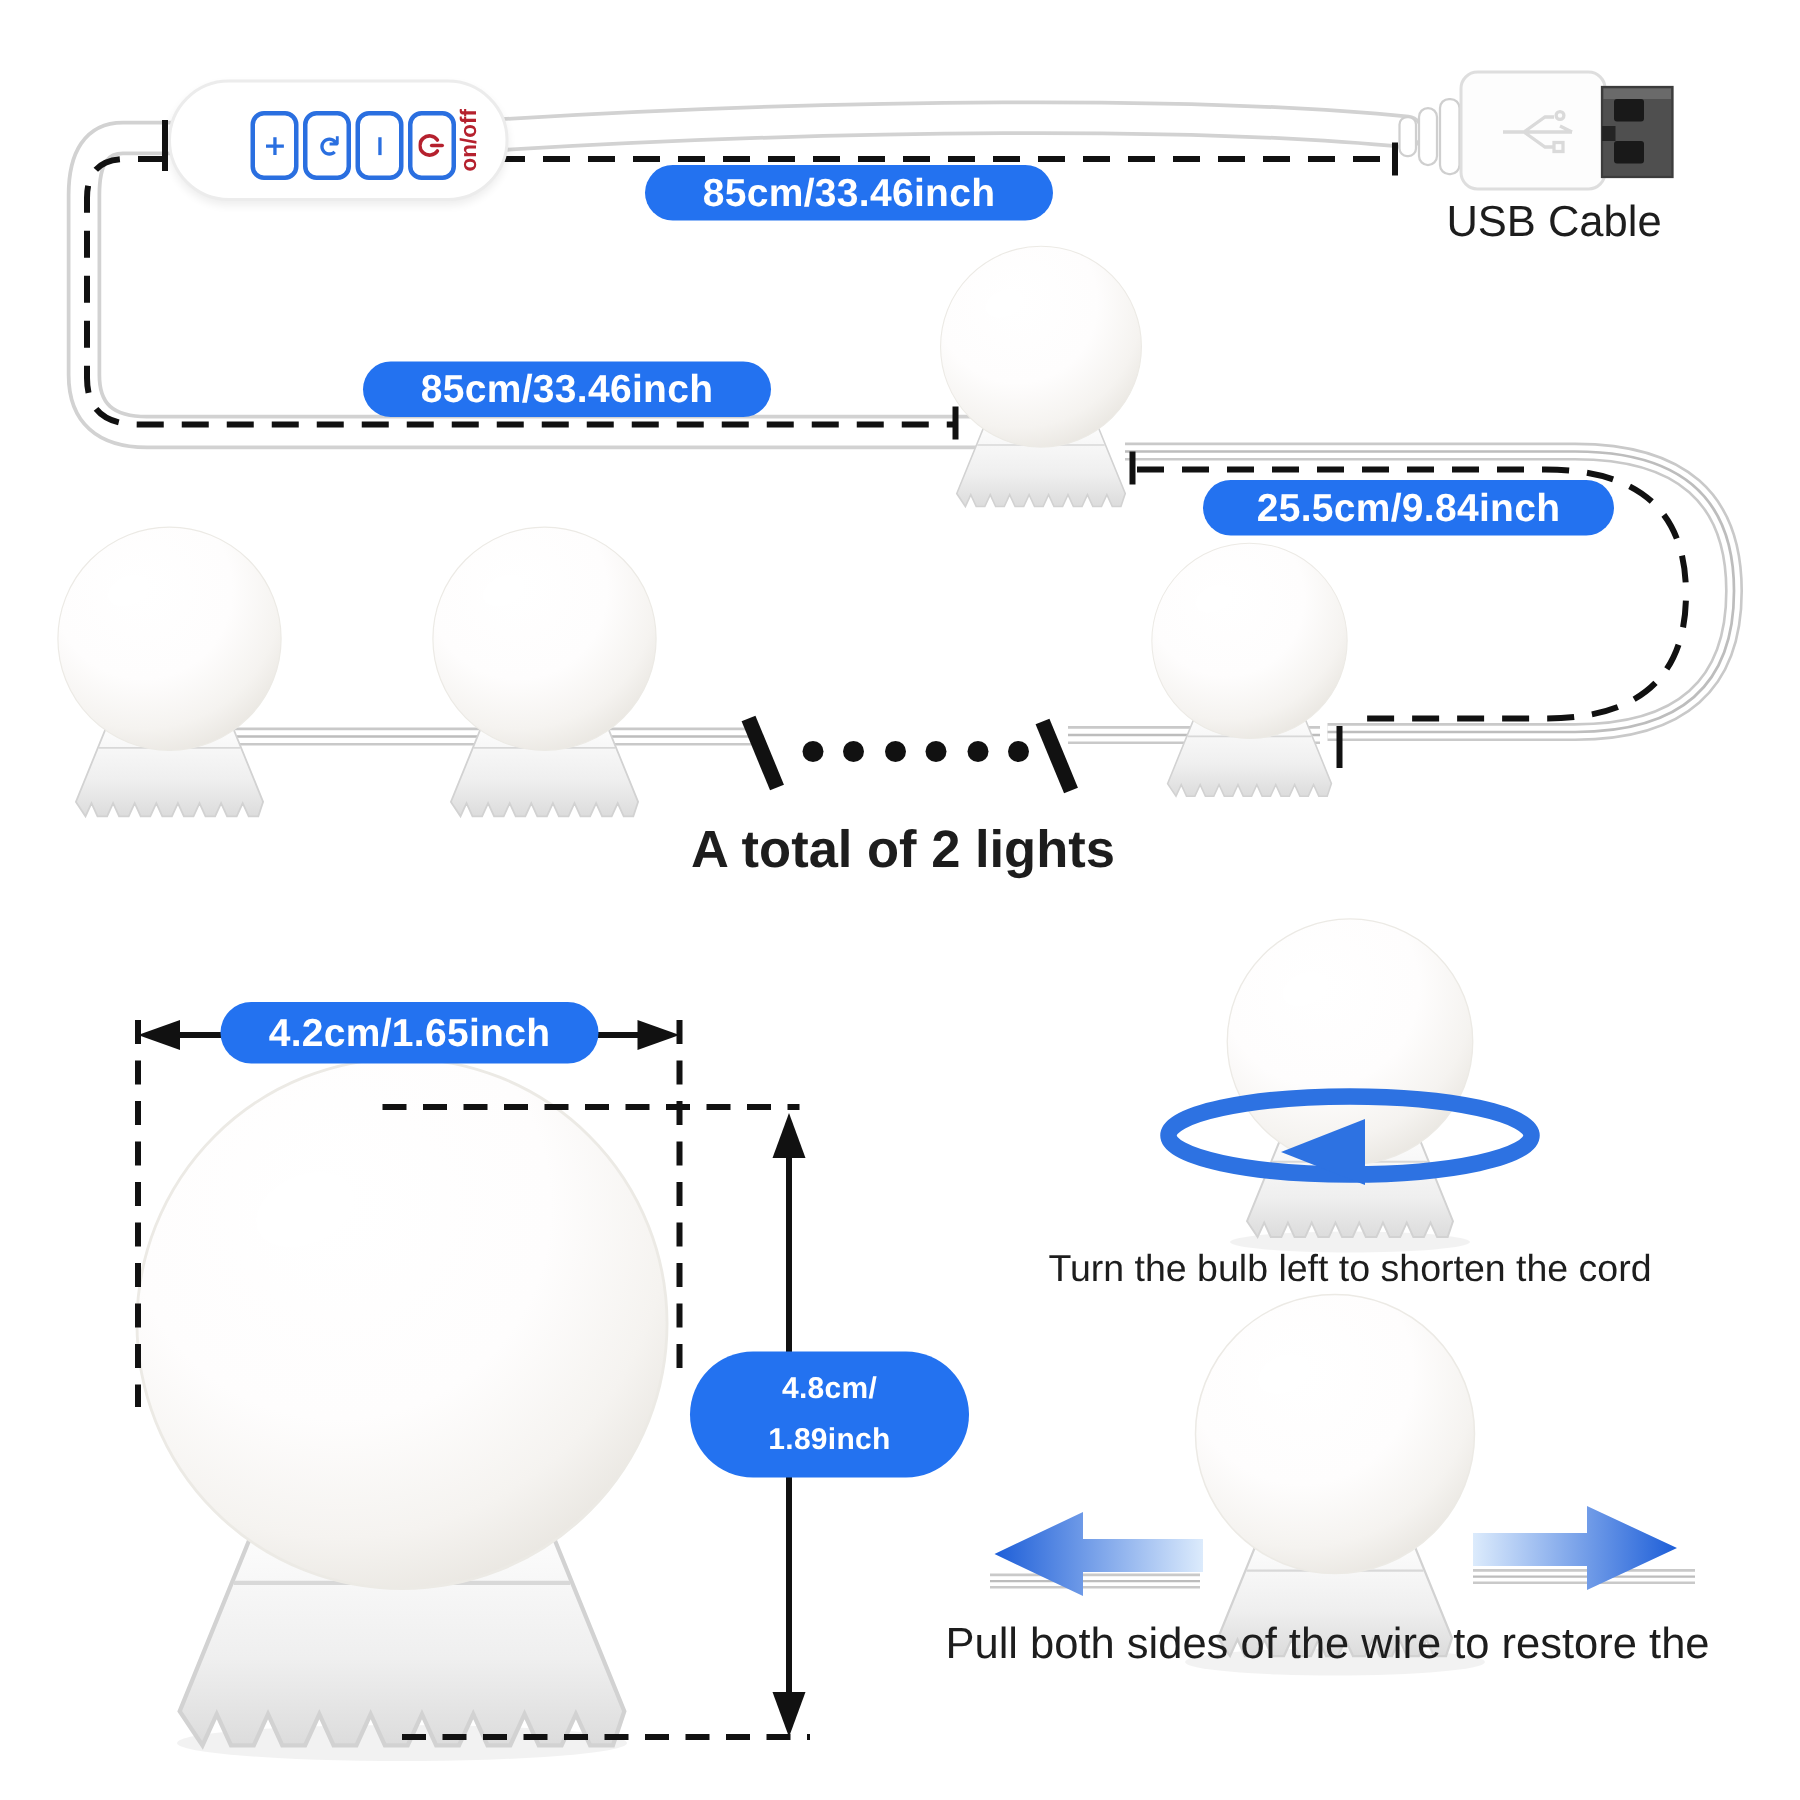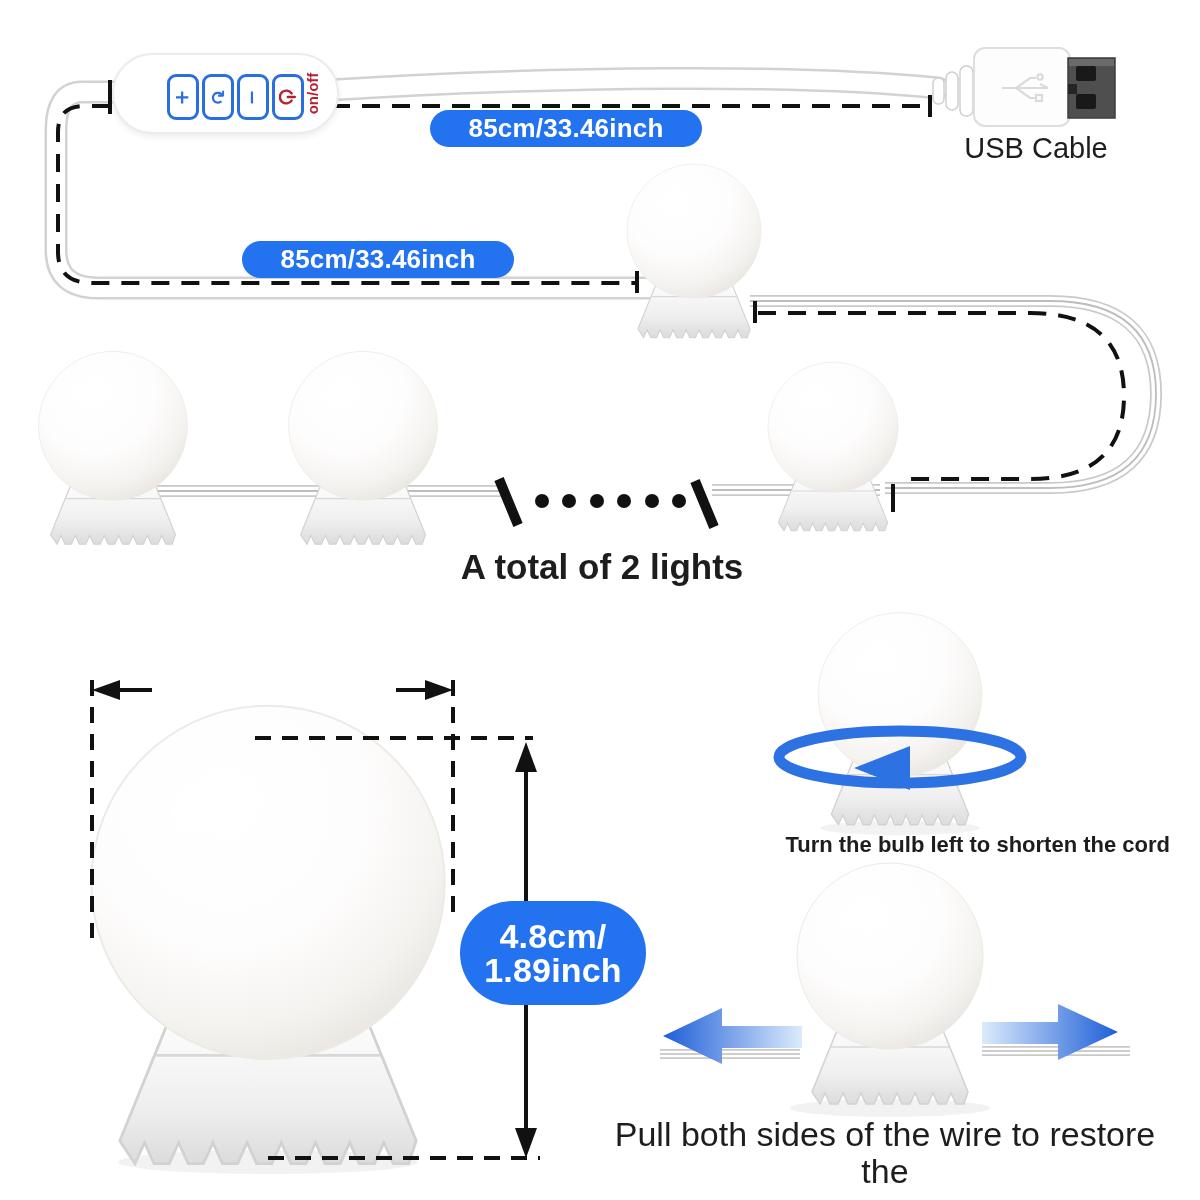--- a/index.html
+++ b/index.html
@@ -190,25 +190,27 @@
         <line x1="9" y1="2.2" x2="9" y2="9.2" stroke="#b5212e" stroke-width="2.4" stroke-linecap="round"></line>
       </svg>
     </div>
     <div class="onoff">
       <span>on/off</span>
     </div>
   </div>
 
   <div class="pill small" style="left:430px;top:110px;width:272px;height:37px;">85cm/33.46inch</div>
   <div class="pill small" style="left:242px;top:241px;width:272px;height:37px;">85cm/33.46inch</div>
-  <div class="pill" style="left:460px;top:901px;width:186px;height:104px;font-size:34px;line-height:34px;flex-direction:column;">
+  <div class="pill small" style="left:802px;top:320px;width:274px;height:37px;">25.5cm/9.84inch</div>
+  <div class="pill" style="left:147px;top:668px;width:252px;height:41px;font-size:26px;">4.2cm/1.65inch</div>
+  <div class="pill" style="left:460px;top:901px;width:186px;height:84px;font-size:20px;line-height:34px;flex-direction:column;">
     <span>4.8cm/</span>
     <span>1.89inch</span>
   </div>
 
   <div class="txt" style="left:925px;top:132px;width:222px;font-size:29px;font-weight:500;text-align:center;">USB Cable</div>
   <div class="txt" style="left:412px;top:547px;width:380px;font-size:35px;font-weight:700;">A total of 2 lights</div>
-  <div class="txt" style="left:630px;top:832px;width:540px;font-size:22px;font-weight:700;text-align:right;">Turn the bulb left to shorten the cord</div>
-  <div class="txt" style="left:600px;top:1116px;width:570px;font-size:34px;font-weight:500;line-height:37px;">
+  <div class="txt" style="left:630px;top:832px;width:540px;font-size:25px;font-weight:400;">Turn the bulb left to shorten the cord</div>
+  <div class="txt" style="left:600px;top:1078px;width:570px;font-size:29px;font-weight:500;line-height:37px;">
     <div>Pull both sides of the wire to restore the</div>
   </div>
 
 </div>
 
 </body></html>

